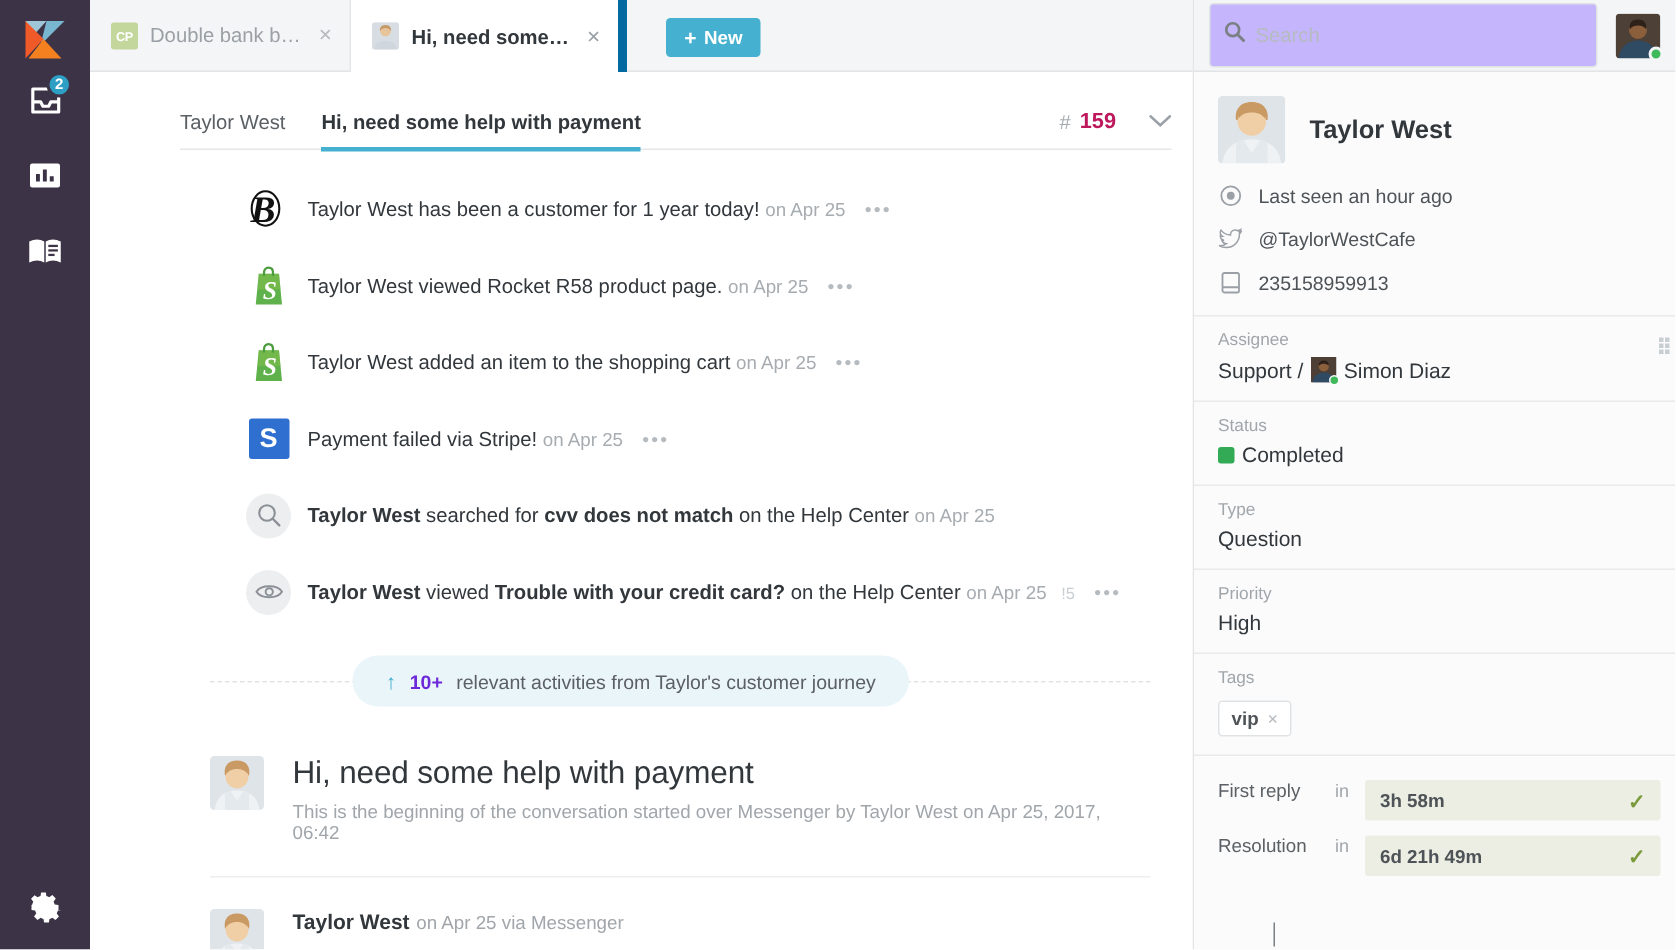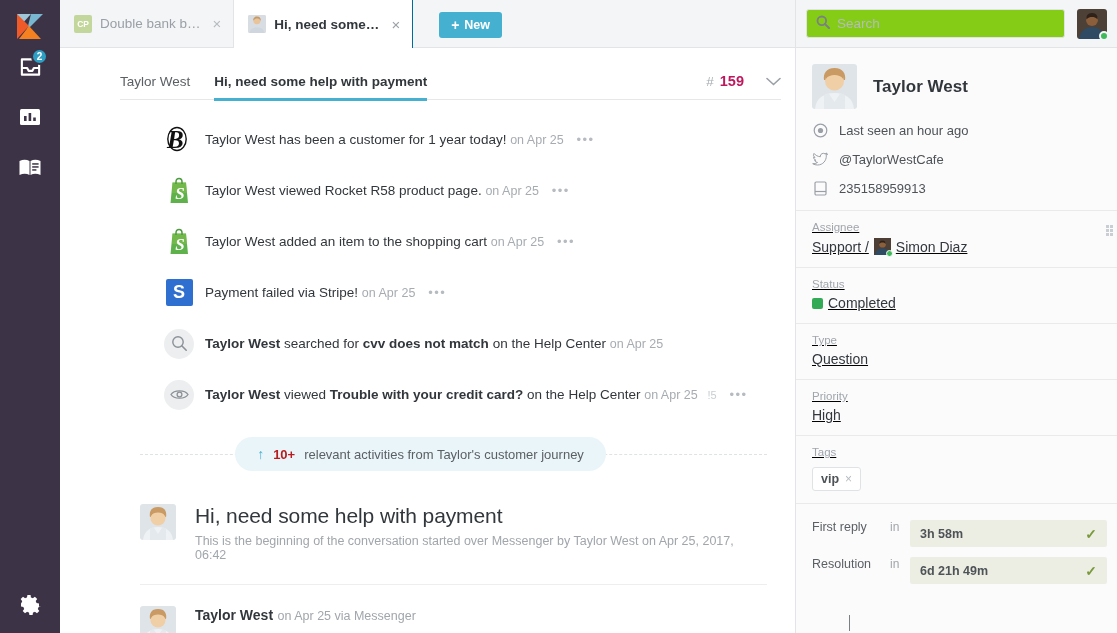--- a/index.html
+++ b/index.html
@@ -41,21 +41,21 @@
   .tabbar {
     height: 48px; background: #f4f5f6; display: flex; align-items: flex-end;
     border-bottom: 1px solid #e2e4e6; position: relative; flex: 0 0 48px;
   }
   .tab {
     height: 47px; display: flex; align-items: center; gap: 8px;
     padding: 0 12px 0 14px; cursor: pointer; background: transparent;
     font-size: 13.5px; color: #9aa0a6; position: relative; min-width: 0;
   }
   .tab.active { background: #ffffff; color: #32373c; font-weight: bold;
-    border-left: 1px solid #e2e4e6; border-right: 1px solid #0369a1;
+    border-left: 1px solid #e2e4e6; border-right: 6px solid #0369a1;
     margin-bottom: -1px; height: 48px; }
   .tab-ic {
     width: 18px; height: 18px; border-radius: 2px; flex: 0 0 18px;
     display: flex; align-items: center; justify-content: center;
     font-size: 8.5px; font-weight: bold; color: #fff; letter-spacing: -0.2px;
   }
   .tab-ic.cp { background: #c3d69b; }
   .tab-ic.av { background: #cfd6dd; overflow: hidden; }
   .tab-label { white-space: nowrap; overflow: hidden; text-overflow: ellipsis; max-width: 118px; }
   .tab-close { font-size: 15px; color: #b6bbc0; line-height: 1; padding-left: 4px; cursor: pointer; }
@@ -117,42 +117,42 @@
   .journey:before {
     content:""; position:absolute; left: 80px; right: 14px; top: 50%;
     border-top: 1px dashed #dfe3e6;
   }
   .journey-pill {
     position: relative; background: #eaf5fa; border-radius: 18px;
     padding: 9px 22px; font-size: 13px; color: #5b6064;
     display: flex; align-items: center; gap: 9px; cursor: pointer;
   }
   .journey-pill .arrow { color: #45b0cf; font-size: 14px; }
-  .journey-pill .count { font-weight: bold; color: #b91c1c; }
+  .journey-pill .count { font-weight: bold; color: #6d28d9; }
 
   
   .convstart { display: flex; gap: 19px; padding: 20px 14px 0 80px; }
   .avatar-sq { width: 36px; height: 36px; border-radius: 3px; overflow: hidden; flex: 0 0 36px; }
   .convstart h1 { font-size: 21px; font-weight: normal; color: #32373c; letter-spacing: -0.1px; }
   .convstart .sub { font-size: 12.5px; color: #a1a6ab; margin-top: 6px; }
   .divider { margin: 22px 14px 0 80px; border-top: 1px solid #eceef0; }
 
   
   .message { display: flex; gap: 19px; padding: 21px 14px 0 80px; }
   .msg-name { font-size: 14px; font-weight: bold; color: #32373c; }
   .msg-meta { font-size: 12.5px; color: #a1a6ab; font-weight: normal; }
 
   .caret-artifact { position: absolute; left: 789px; top: 615px; width: 1px; height: 16px; background: #7b8084; }
 
   
   .rightcol { width: 322px; flex: 0 0 322px; display: flex; flex-direction: column; border-left: 1px solid #e2e4e6; background: #fbfbfc; }
   .topbar { height: 48px; flex: 0 0 48px; background: #f4f5f6; border-bottom: 1px solid #e2e4e6;
             display: flex; align-items: center; padding: 0 10px; gap: 12px; }
   .search {
-    flex: 1; height: 29px; background: #84cc16; border: 1px solid #dfe3e6; border-radius: 3px;
+    flex: 1; height: 43px; background: #c4b5fd; border: 1px solid #dfe3e6; border-radius: 3px;
     display: flex; align-items: center; gap: 7px; padding: 0 9px;
   }
   .search input {
     border: none; outline: none; flex: 1; font-size: 13.5px; color: #32373c;
     font-family: inherit; background: transparent;
   }
   .search input::placeholder { color: #b6bbc0; }
   .me-avatar { width: 30px; height: 30px; border-radius: 3px; position: relative; overflow: visible; flex: 0 0 30px; }
   .me-avatar .img { width: 30px; height: 30px; border-radius: 3px; overflow: hidden; }
   .online-dot {
@@ -161,21 +161,21 @@
   }
 
   .panel { flex: 1; overflow: hidden; background: #fbfbfc; }
   .profile { padding: 16px 16px 14px 16px; background: #fbfbfc; border-bottom: 1px solid #e9eaec; }
   .profile-top { display: flex; align-items: center; gap: 16px; }
   .profile-av { width: 45px; height: 45px; border-radius: 3px; overflow: hidden; flex: 0 0 45px; }
   .profile-name { font-size: 17px; font-weight: bold; color: #32373c; }
   .pf-row { display: flex; align-items: center; gap: 11px; margin-top: 13px; font-size: 13px; color: #4e5357; }
   .pf-row .pf-ic { width: 16px; height: 16px; display: flex; align-items: center; justify-content: center; flex: 0 0 16px; }
 
-  .field { padding: 10px 16px 12px 16px; border-bottom: 1px solid #e9eaec; position: relative; text-decoration: underline; }
+  .field { padding: 10px 16px 12px 16px; border-bottom: 1px solid #e9eaec; position: relative; }
   .field .flabel { font-size: 11.5px; color: #a1a6ab; }
   .field .fvalue { font-size: 14px; color: #32373c; margin-top: 5px; display: flex; align-items: center; gap: 5px; }
   .assignee-av { width: 17px; height: 17px; border-radius: 2px; position: relative; display: inline-block; overflow: visible; }
   .assignee-av .img { width: 17px; height: 17px; border-radius: 2px; overflow: hidden; }
   .assignee-av .dot { position: absolute; right: -2px; bottom: -2px; width: 7px; height: 7px; border-radius: 50%; background: #3fb95a; border: 1.5px solid #fbfbfc; }
   .statusdot { width: 11px; height: 11px; border-radius: 2px; background: #33aa55; display: inline-block; }
   .tagchip {
     display: inline-flex; align-items: center; gap: 6px; margin-top: 9px;
     background: #fff; border: 1px solid #dfe3e6; border-radius: 3px;
     padding: 4px 8px; font-size: 12.5px; font-weight: bold; color: #4e5357; cursor: pointer;

